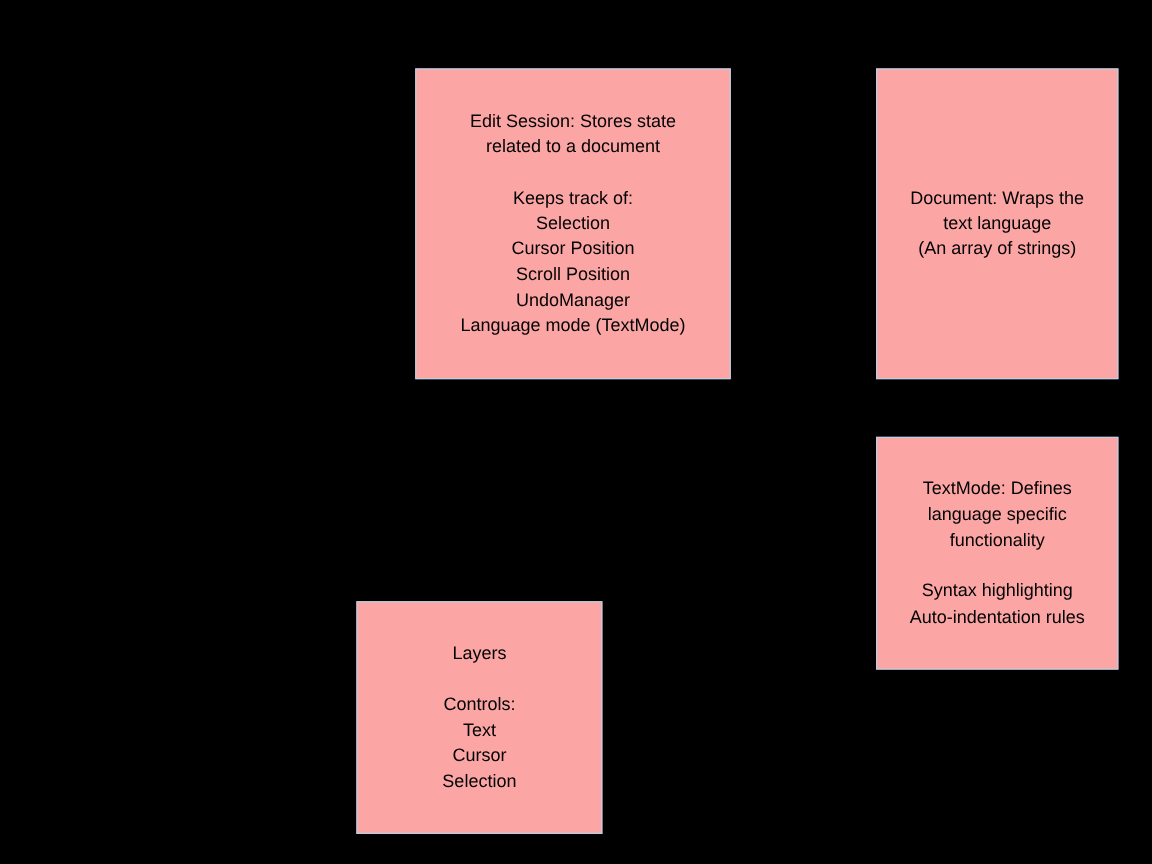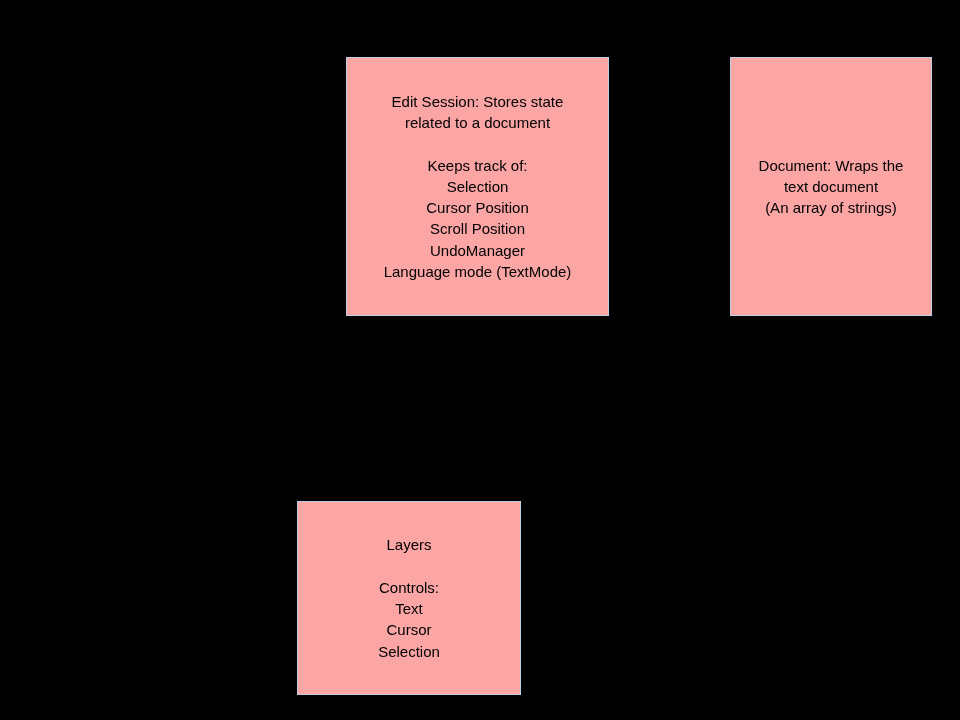--- a/index.html
+++ b/index.html
@@ -48,27 +48,35 @@
 Keeps track of:
 Selection
 Cursor Position
 Scroll Position
 UndoManager
 Language mode (TextMode)</span>
   </div>
 
   <div class="box" style="left:730px; top:57px; width:202px; height:259px;">
     <span class="txt">Document: Wraps the
-text document
+text language
 (An array of strings)</span>
   </div>
 
+  <div class="box" style="left:730px; top:364px; width:202px; height:194px;">
+    <span class="txt">TextMode: Defines
+language specific
+functionality
+
+Syntax highlighting
+Auto-indentation rules</span>
+  </div>
 
 
-  <div class="box" style="left:297px; top:501px; width:224px; height:194px;">
+  <div class="box" style="left:297px; top:501px; width:205px; height:194px;">
     <span class="txt">Layers
 
 Controls:
 Text
 Cursor
 Selection</span>
   </div>
 
 </div>
 

